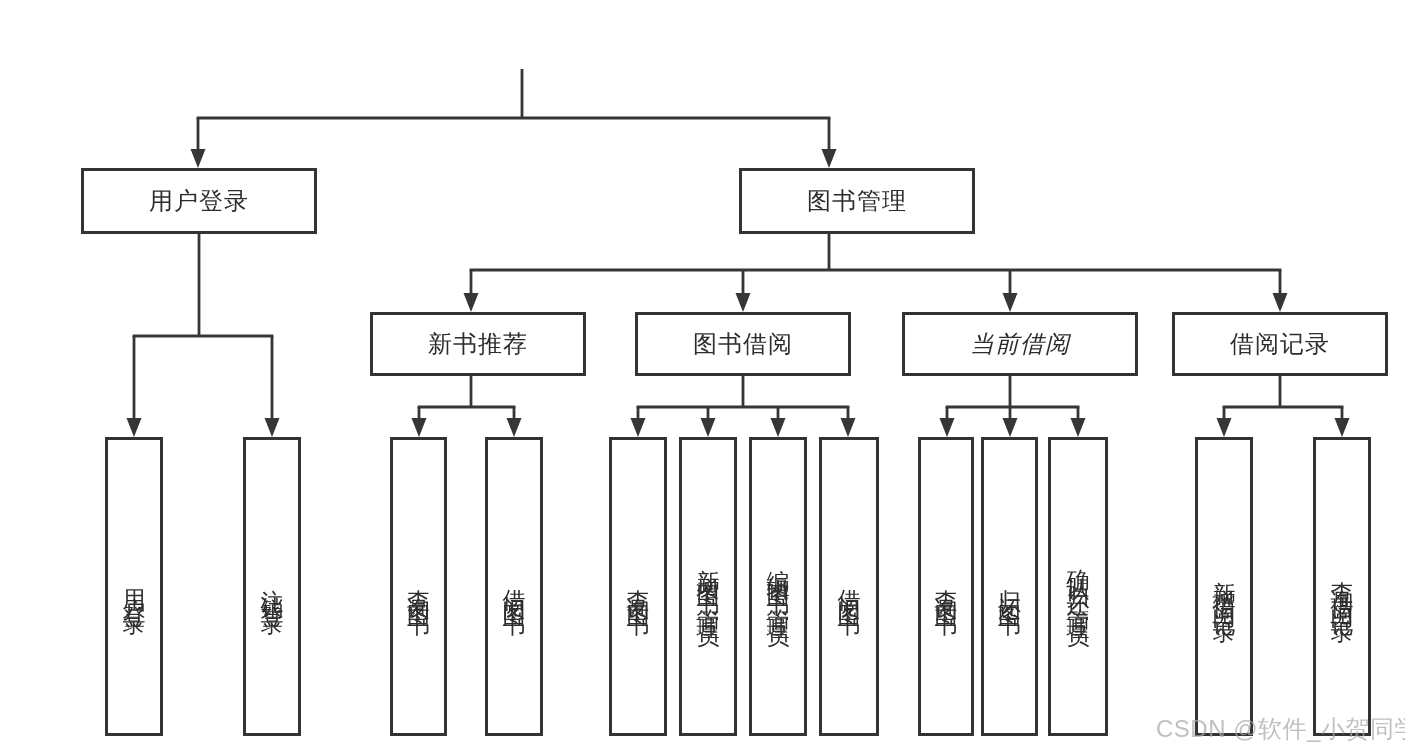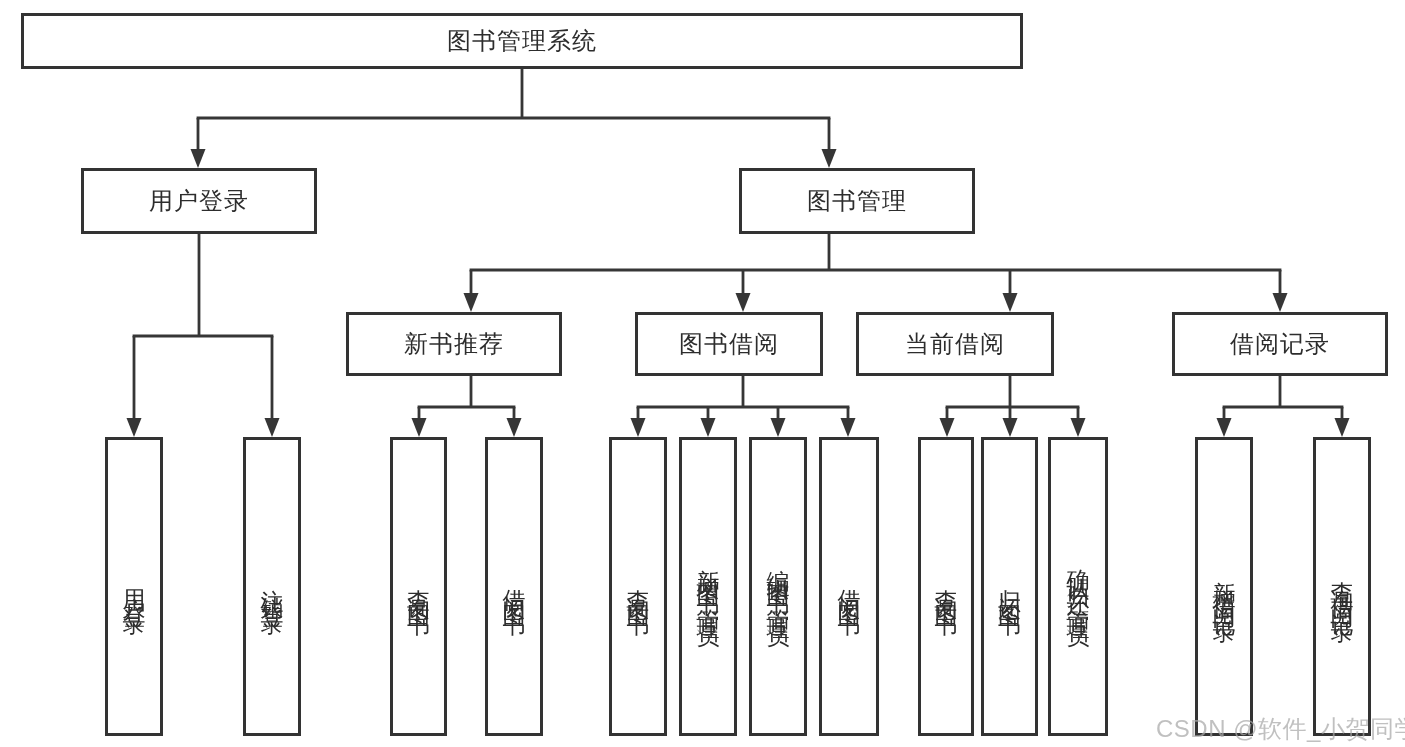--- a/index.html
+++ b/index.html
@@ -104,38 +104,35 @@
       <line x1="1078" y1="407" x2="1078" y2="421" stroke="#363636" stroke-width="2.8"></line>
       <polygon points="1070.5,418 1085.5,418 1078,437" fill="#363636"></polygon>
       <line x1="1280" y1="376" x2="1280" y2="407" stroke="#363636" stroke-width="2.8"></line>
       <line x1="1222.6" y1="407" x2="1343.4" y2="407" stroke="#363636" stroke-width="2.8"></line>
       <line x1="1224" y1="407" x2="1224" y2="421" stroke="#363636" stroke-width="2.8"></line>
       <polygon points="1216.5,418 1231.5,418 1224,437" fill="#363636"></polygon>
       <line x1="1342" y1="407" x2="1342" y2="421" stroke="#363636" stroke-width="2.8"></line>
       <polygon points="1334.5,418 1349.5,418 1342,437" fill="#363636"></polygon>
     </svg>
 
-  <div class="node" style="left:21px; top:13px; width:1002px; height:56px;">
-    <span class="hlabel">图书管理系统</span>
-  </div>
 
   <div class="node" style="left:81px; top:168px; width:236px; height:66px;">
     <span class="hlabel">用户登录</span>
   </div>
   <div class="node" style="left:711px; top:168px; width:236px; height:66px;margin-left:28px;">
     <span class="hlabel">图书管理</span>
   </div>
 
-  <div class="node" style="left:346px; top:312px; width:216px; height:64px;">
+  <div class="node" style="left:370px; top:312px; width:216px; height:64px;">
     <span class="hlabel">新书推荐</span>
   </div>
-  <div class="node" style="left:635px; top:312px; width:188px; height:64px;">
+  <div class="node" style="left:635px; top:312px; width:216px; height:64px;">
     <span class="hlabel">图书借阅</span>
   </div>
-  <div class="node" style="left:856px; top:312px; width:198px; height:64px;">
+  <div class="node" style="left:902px; top:312px; width:236px; height:64px;font-style:italic;">
     <span class="hlabel">当前借阅</span>
   </div>
   <div class="node" style="left:1172px; top:312px; width:216px; height:64px;">
     <span class="hlabel">借阅记录</span>
   </div>
 
   <div class="node" style="left:105px; top:437px; width:58px; height:299px;">
     <span class="vlabel">用户登录</span>
   </div>
   <div class="node" style="left:243px; top:437px; width:58px; height:299px;">

